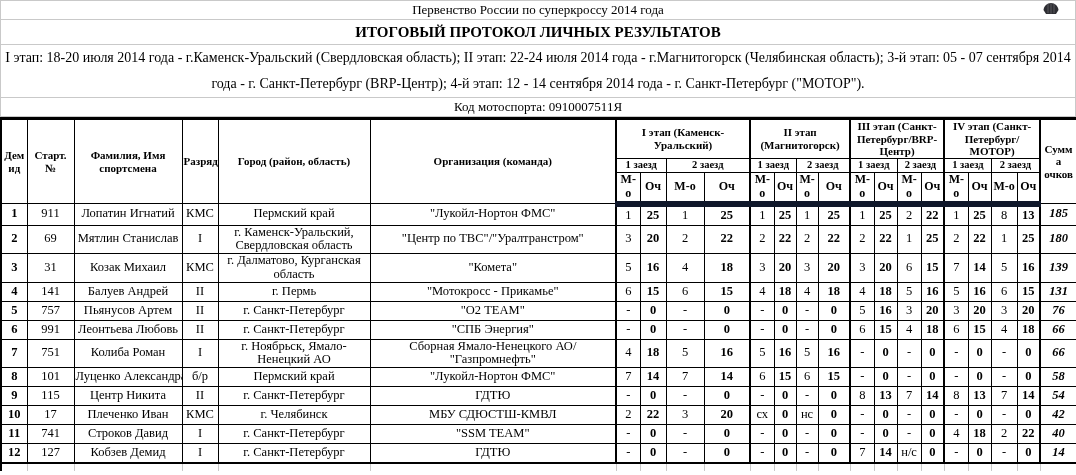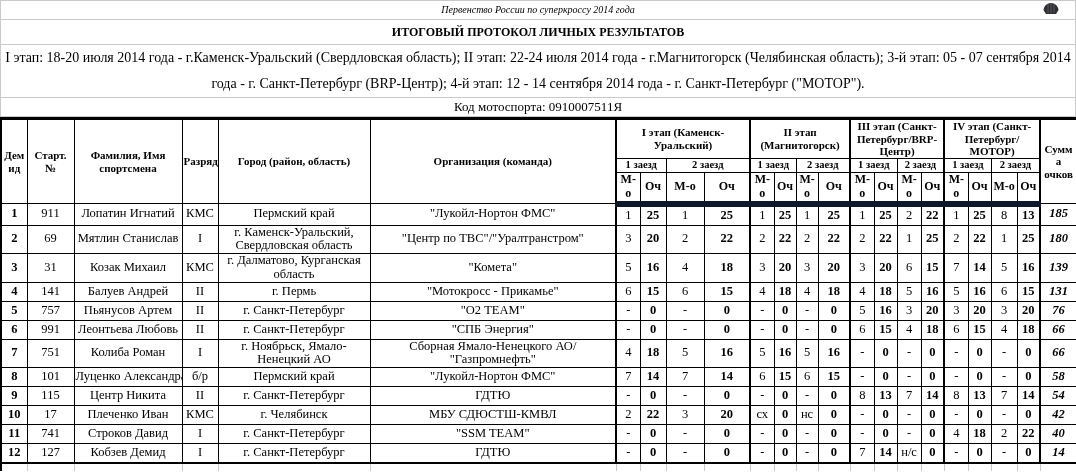--- a/index.html
+++ b/index.html
@@ -2,22 +2,22 @@
 <html><head>
 <meta charset="utf-8">
 <style>
   html,body { margin:0; padding:0; background:#ffffff; }
   body { font-family:"Liberation Serif", serif; color:#000; }
   .sheet { position:relative; width:1076px; height:475px; overflow:hidden; background:#fff; }
 
   
   .titleblock { border:1px solid #c9c9c9; border-bottom:none; }
   .trow { border-bottom:1px solid #c9c9c9; text-align:center; overflow:hidden; }
-  .trow1 { height:18px; line-height:18px; font-style:italic; font-size:10px; }
-  .trow2 { height:24px; line-height:24px; font-weight:bold; font-size:12px; }
+  .trow1 { height:18px; line-height:18px; font-size:13px; }
+  .trow2 { height:24px; line-height:24px; font-weight:bold; font-size:15px; }
   .trow3 { height:52px; line-height:26px; font-size:14px; padding:0 4px; }
   .trow4 { height:18px; line-height:18px; font-size:13px; }
   .trow5 { height:19px; line-height:19px; font-weight:bold; font-style:italic; font-size:14px; }
   .trow5 sup { font-size:9px; }
 
   .emblem { position:absolute; top:2px; right:16px; }
 
   
   table.results { border-collapse:collapse; table-layout:fixed; width:1076px;
     border:2px solid #000; border-top:3px solid #000; border-bottom:none;

